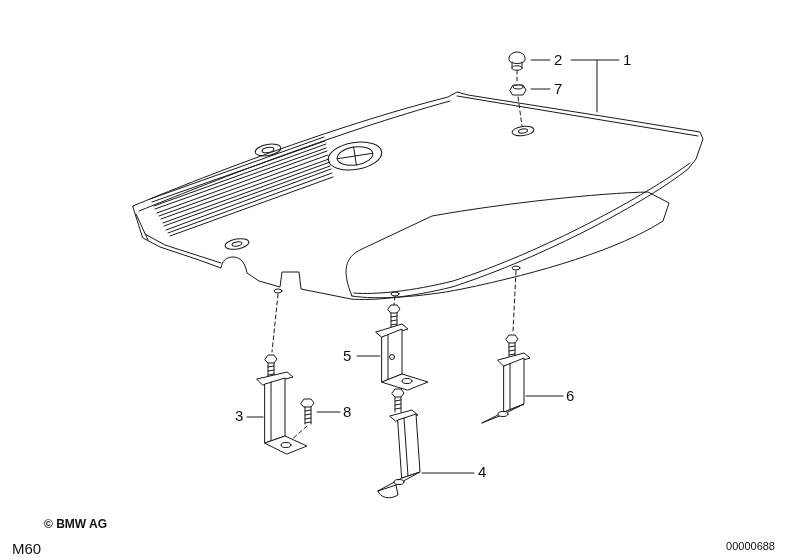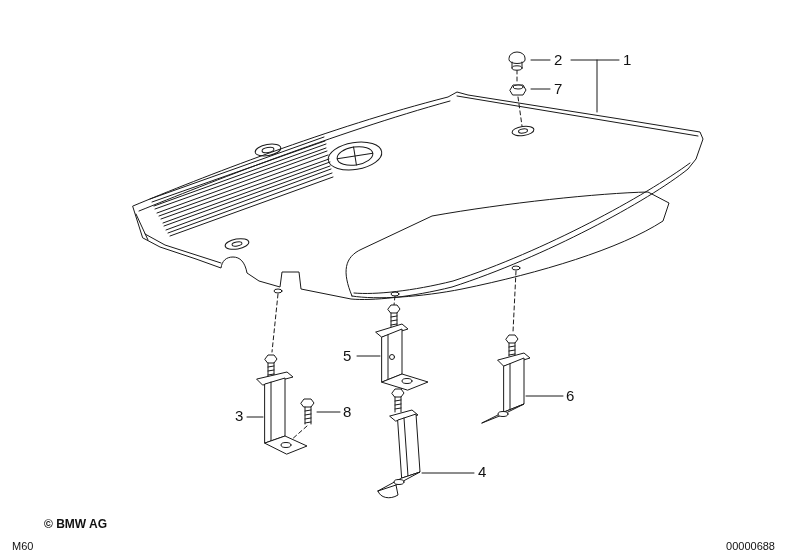--- a/index.html
+++ b/index.html
@@ -17,21 +17,21 @@
     color:#111;
     line-height:16px;
     cursor:pointer;
     user-select:none;
   }
   .footer-text{
     position:absolute;
     color:#111;
   }
   .copyright{left:44px;top:517px;font-size:12px;font-weight:bold;}
-  .model-code{left:12px;top:540px;font-size:11px;}
+  .model-code{left:12px;top:540px;font-size:15px;}
   .doc-number{right:24px;top:540px;font-size:11px;}
 </style>
 </head>
 <body>
 
 <div id="stage">
 
   <svg id="drawing" width="799" height="559" viewBox="0 0 799 559" stroke="#1a1a1a" stroke-width="1" fill="none" stroke-linejoin="round" stroke-linecap="round">
 
     <g stroke-dasharray="4 3">

